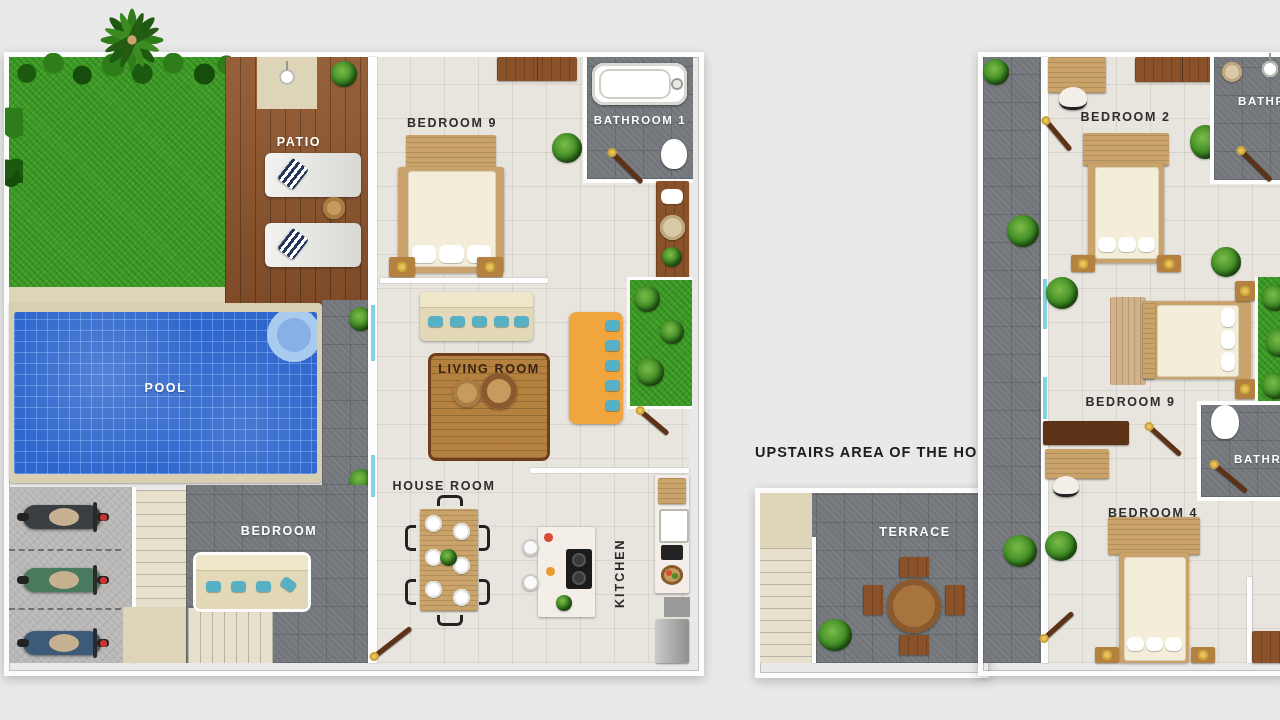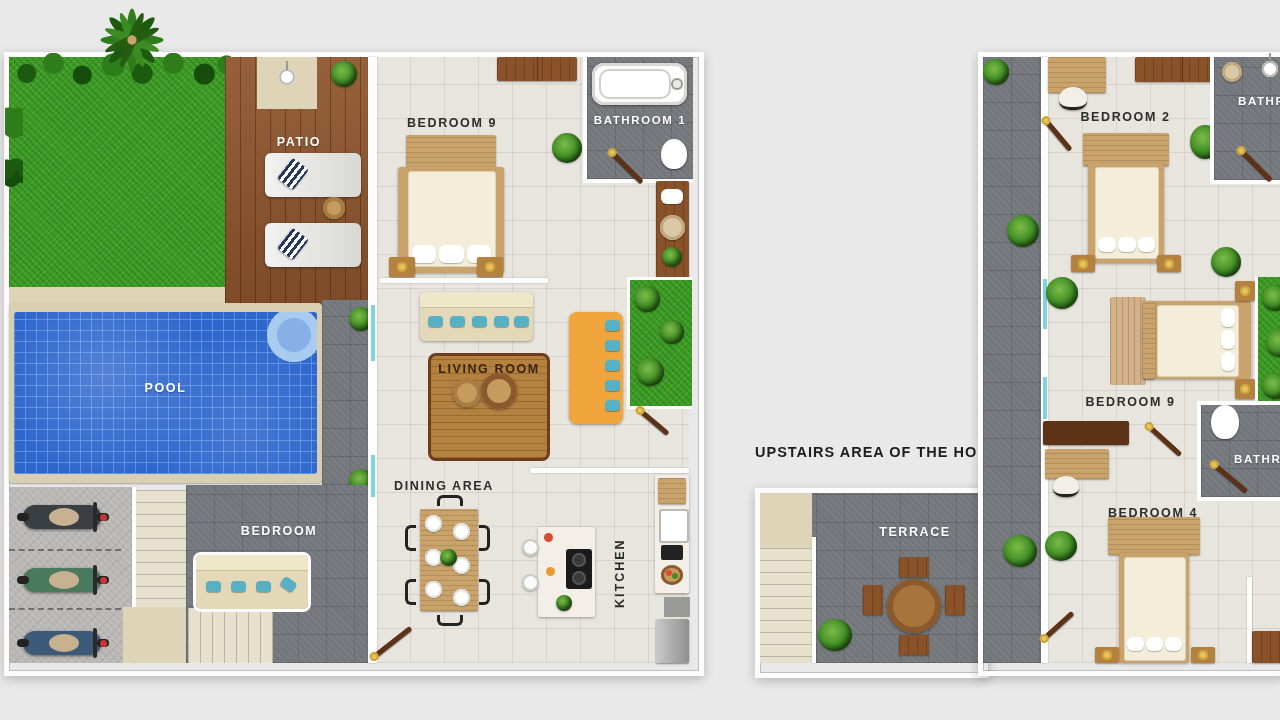--- a/index.html
+++ b/index.html
@@ -261,21 +261,21 @@
   <div class="ring-table" style="left:472px;top:316px;width:36px;height:36px;box-shadow:inset 0 0 0 6px #8a5a2e,0 1px 3px rgba(0,0,0,.4);"></div>
   <div class="abs" style="left:560px;top:255px;width:54px;height:112px;background:#f0a63c;border-radius:8px;box-shadow:0 1px 3px rgba(0,0,0,.35);">
     <div class="tpillow" style="left:36px;top:8px;"></div>
       <div class="tpillow" style="left:36px;top:28px;"></div>
     <div class="tpillow" style="left:36px;top:48px;"></div>
       <div class="tpillow" style="left:36px;top:68px;"></div>
     <div class="tpillow" style="left:36px;top:88px;"></div>
   </div>
 
   <div class="abs wall" style="left:521px;top:411px;width:159px;height:5px;"></div>
-  <div class="lbl" style="left:370px;top:422px;width:130px;">DINING AREA</div>
+  <div class="lbl" style="left:370px;top:422px;width:130px;">HOUSE ROOM</div>
   <div class="abs wood-light" style="left:411px;top:452px;width:58px;height:102px;">
     <div class="plate" style="left:5px;top:6px;"></div>
       <div class="plate" style="left:33px;top:14px;"></div>
     <div class="plate" style="left:5px;top:40px;"></div>
       <div class="plate" style="left:33px;top:48px;"></div>
     <div class="plate" style="left:5px;top:72px;"></div>
       <div class="plate" style="left:33px;top:80px;"></div>
     <div class="abs plant" style="left:20px;top:40px;width:17px;height:17px;"></div>
   </div>
   <div class="chair-arc" style="left:396px;top:468px;border-right:none;border-radius:6px 0 0 6px;"></div>

